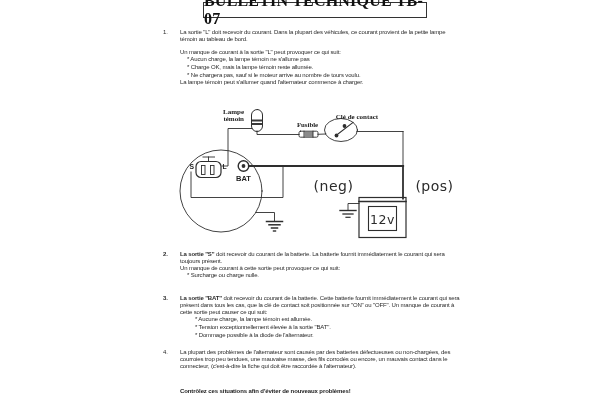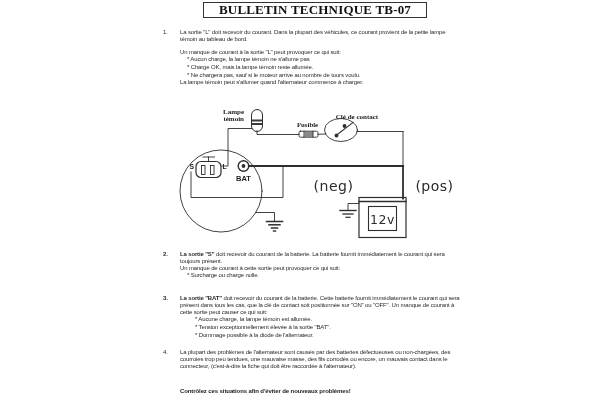--- a/index.html
+++ b/index.html
@@ -9,21 +9,21 @@
     background:#ffffff;
     overflow:hidden;
     font-family:"Liberation Sans", sans-serif;
     color:#2b2b2b;
   }
   .title-box{
     position:absolute;left:203px;top:2px;width:222px;height:14px;
     border:1.2px solid #333;
     display:flex;align-items:center;justify-content:center;
     font-family:"Liberation Serif", serif;
-    font-weight:bold;font-size:13px;letter-spacing:.2px;color:#111;
+    font-weight:bold;font-size:16px;letter-spacing:.2px;color:#111;
   }
   .item{
     position:absolute;left:163px;width:300px;
     display:flex;
     font-size:6px;line-height:7.1px;letter-spacing:-0.15px;
   }
   .item .num{width:17px;flex:0 0 17px;}
   .item .num.bold{font-weight:bold;}
   .item .body{width:282px;}
   .item p{margin:0;}

